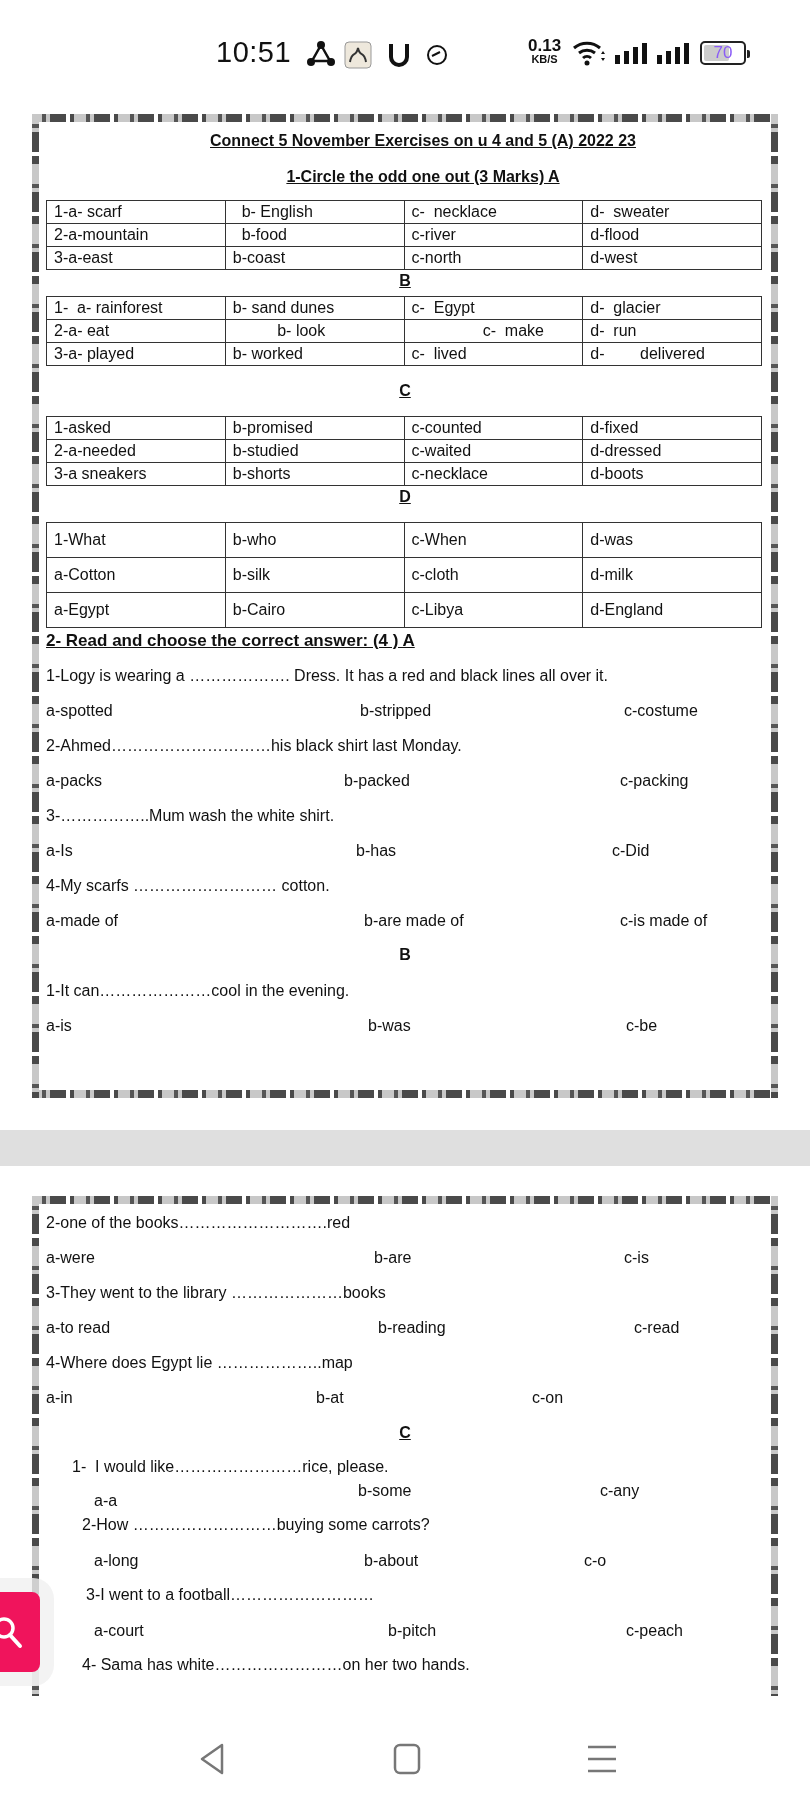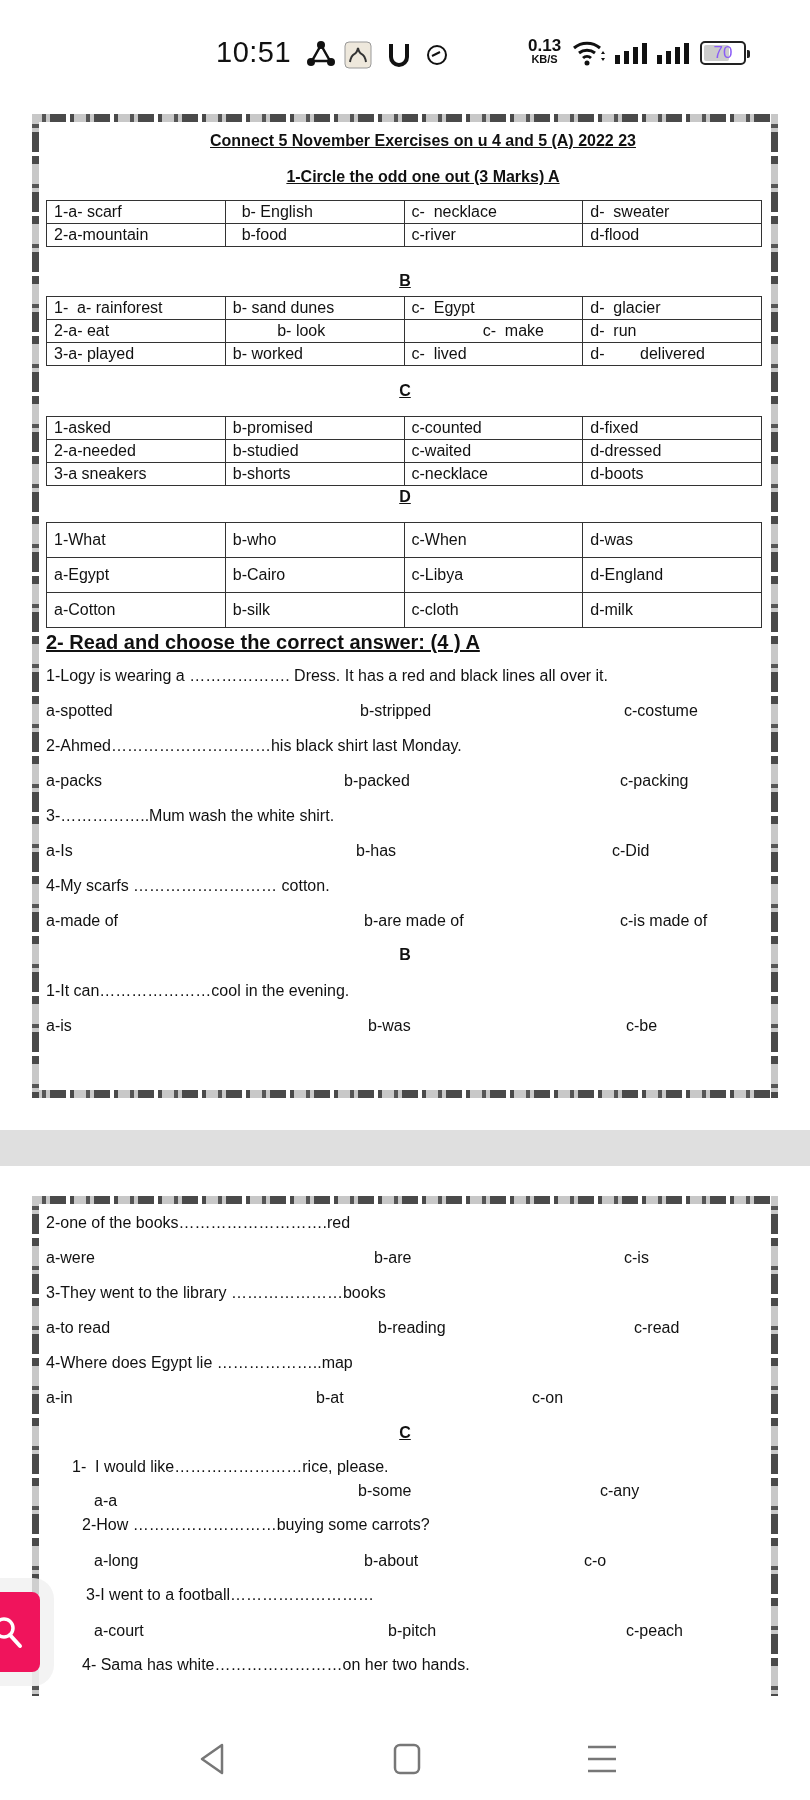--- a/index.html
+++ b/index.html
@@ -32,21 +32,21 @@
   .border-right { right: 0; }
 
   .doc-title { position: absolute; left: 0; right: 0; text-align: center; font-weight: bold; text-decoration: underline; font-size: 16px; padding-left: 36px; }
   .section-letter { position: absolute; left: 0; right: 0; text-align: center; font-weight: bold; text-decoration: underline; font-size: 16px; }
   .section-letter.plain { text-decoration: none; }
 
   table.odd { position: absolute; left: 14px; width: 716px; border-collapse: collapse; font-size: 16px; }
   table.odd td { border: 1.5px solid #333; padding: 0 7px; width: 25%; height: 23px; white-space: pre; }
   table.odd.tall td { height: 35px; }
 
-  .q-heading { position: absolute; left: 14px; font-weight: bold; text-decoration: underline; font-size: 20px; }
+  .q-heading { position: absolute; left: 14px; font-weight: bold; text-decoration: underline; font-size: 17px; }
   .q-text { position: absolute; font-size: 16px; white-space: pre; }
   .opt { position: absolute; font-size: 16px; white-space: pre; }
 
   .gray-gap { position: absolute; left: 0; top: 1130px; width: 810px; height: 36px; background: #dfdfdf; }
 
   
   .fab { position: absolute; left: -14px; top: 1592px; width: 54px; height: 80px; background: #f0145c; border-radius: 8px; box-shadow: 0 0 0 14px rgba(240,240,240,0.8); }
   .fab svg { position: absolute; left: 6px; top: 24px; }
 
   
@@ -135,20 +135,26 @@
           <td>  b- English</td>
           <td>c-  necklace</td>
           <td>d-  sweater</td>
         </tr>
         <tr>
           <td>2-a-mountain</td>
           <td>  b-food</td>
           <td>c-river</td>
           <td>d-flood</td>
         </tr>
+        <tr>
+          <td>3-a-east</td>
+          <td>b-coast</td>
+          <td>c-north</td>
+          <td>d-west</td>
+        </tr>
       </tbody>
   </table>
 
   <div class="section-letter" style="top:158px;">B</div>
   <table class="odd" style="top:182px;">
     <tbody>
         <tr>
           <td>1-  a- rainforest</td>
           <td>b- sand dunes</td>
           <td>c-  Egypt</td>
@@ -196,30 +202,30 @@
   <div class="section-letter" style="top:374px;">D</div>
   <table class="odd tall" style="top:408px;">
     <tbody>
         <tr>
           <td>1-What</td>
           <td>b-who</td>
           <td>c-When</td>
           <td>d-was</td>
         </tr>
         <tr>
+          <td>a-Cotton</td>
+          <td>b-silk</td>
+          <td>c-cloth</td>
+          <td>d-milk</td>
+        </tr>
+        <tr>
           <td>a-Egypt</td>
           <td>b-Cairo</td>
           <td>c-Libya</td>
           <td>d-England</td>
-        </tr>
-        <tr>
-          <td>a-Cotton</td>
-          <td>b-silk</td>
-          <td>c-cloth</td>
-          <td>d-milk</td>
         </tr>
       </tbody>
   </table>
 
   <div class="q-heading" style="top:517px;">2- Read and choose the correct answer: (4 )  A</div>
 
   <div class="q-text" style="left:14px; top:553px;">1-Logy is wearing a ………………. Dress. It has a red and black lines all over it.</div>
   <div class="opt" style="left:14px; top:588px;">a-spotted</div>
   <div class="opt" style="left:328px; top:588px;">b-stripped</div>
   <div class="opt" style="left:592px; top:588px;">c-costume</div>

